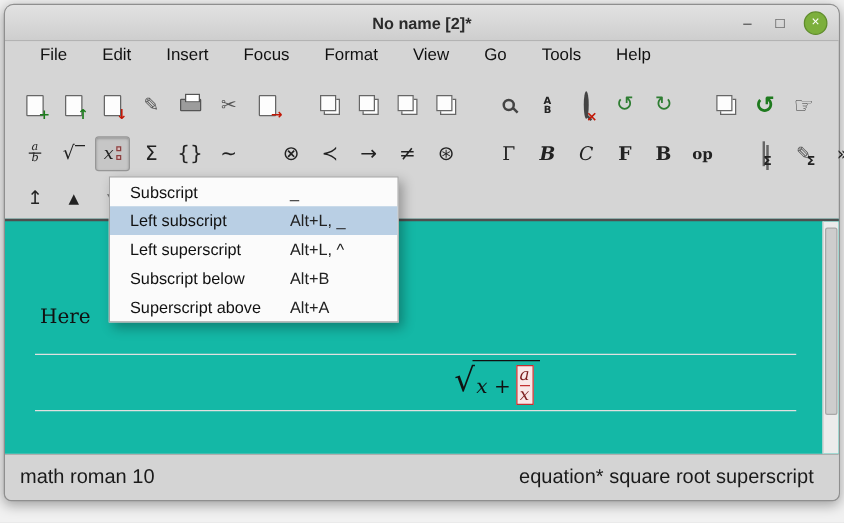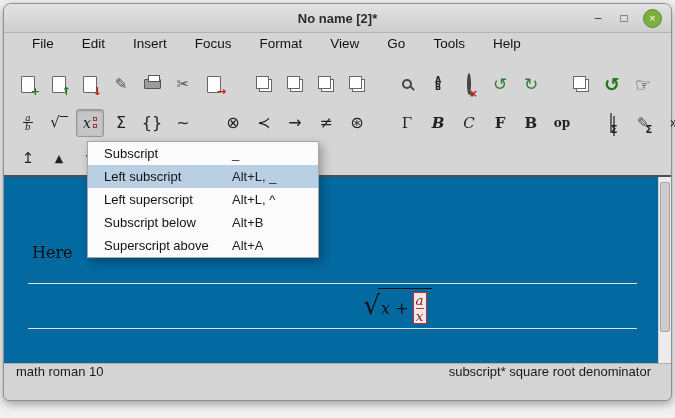--- a/index.html
+++ b/index.html
@@ -84,41 +84,41 @@
 
   
   .dropdown { position: absolute; left: 83px; top: 137px; width: 232px; z-index: 50;
     background: #fbfbfb; border: 1px solid #a6a6a6; box-shadow: 3px 4px 9px rgba(0,0,0,.30); }
   .mi { display: flex; align-items: center; height: 23px; padding: 0 10px 0 16px; font-size: 13px; color: #111; }
   .mi .lab { flex: 1; }
   .mi .sc { width: 76px; text-align: left; color: #222; }
   .mi.sel { background: #b9cfe4; }
 
   
-  .docarea { position: relative; flex: 1 1 auto; background: #0369a1; border-top: 2px solid #4f4f4f; overflow: hidden; }
+  .docarea { position: relative; flex: 1 1 auto; background: #14b8a6; border-top: 2px solid #4f4f4f; overflow: hidden; }
   .para { position: absolute; left: 28px; top: 66px; font-family: "DejaVu Serif", serif; font-size: 16px; color: #111; }
   .eqrow { position: absolute; left: 24px; right: 34px; top: 106px; height: 46px;
     border-top: 1px solid #e0e0e0; border-bottom: 1px solid #e0e0e0;
     display: flex; align-items: center; justify-content: center; }
   .equation { display: inline-flex; align-items: center; transform: translateX(65px);
     font-family: "DejaVu Serif", serif; font-style: italic; color: #111; }
   .equation .sign { font-style: normal; font-size: 26px; line-height: 1; transform: translateY(-1px); }
   .radicand { border-top: 1.6px solid #111; margin-left: -2px; padding: 3px 5px 0 3px;
     display: flex; align-items: center; gap: 4px; font-size: 16px; }
   .efrac { display: flex; flex-direction: column; align-items: center; line-height: 1.1; font-size: 13.5px;
     border: 1px solid #c23030; background: #f9e7e7; color: #7c1f1f; padding: 0 2px; }
   .efrac .eden { border-top: 1px solid #c23030; width: 100%; text-align: center; }
 
   .vscroll { position: absolute; top: 0; right: 0; bottom: 0; width: 13px; background: #ececec; border-left: 1px solid #cfcfcf; }
   .vthumb { position: absolute; top: 5px; left: 1px; right: 1px; height: 150px;
     background: #cdcdcd; border: 1px solid #a8a8a8; border-radius: 2px; }
 
   
   .status { height: 37px; flex: 0 0 auto; background: #d4d4d4; border-top: 1px solid #aeaeae;
-    border-radius: 0 0 6px 6px; display: flex; padding: 0 12px; font-size: 13px; color: #1a1a1a; }
+    border-radius: 0 0 6px 6px; display: flex; align-items: center; padding: 0 12px; font-size: 16px; color: #1a1a1a; }
   .status .right { margin-left: auto; padding-right: 8px; }
 </style>
 </head>
 <body>
 
 <div class="window">
 
   <div class="titlebar">
     <div class="title">No name [2]*</div>
     <div class="controls">
@@ -339,21 +339,21 @@
         </span>
       </span>
     </div>
     <div class="vscroll">
       <div class="vthumb"></div>
     </div>
   </div>
 
   <div class="status">
     <span class="left">math roman 10</span>
-    <span class="right">subscript* square root denominator</span>
+    <span class="right">equation* square root superscript</span>
   </div>
 
   <div class="dropdown">
     <div class="mi">
       <span class="lab">Subscript</span>
       <span class="sc">_</span>
     </div>
     <div class="mi sel">
       <span class="lab">Left subscript</span>
       <span class="sc">Alt+L, _</span>

